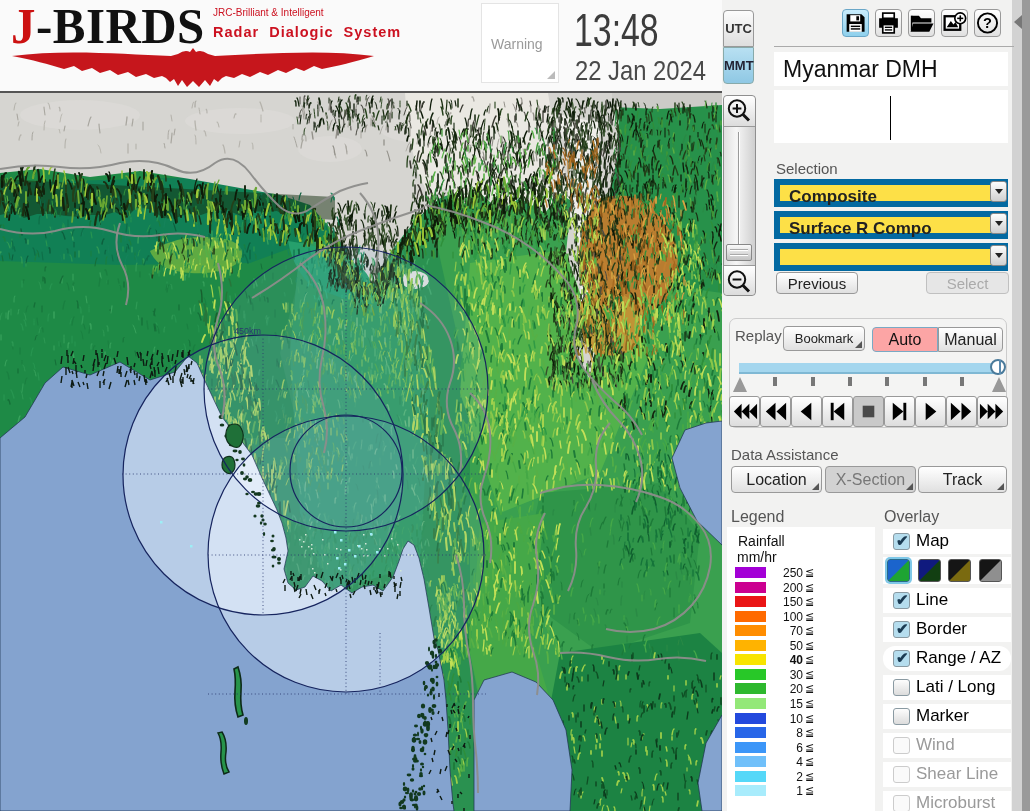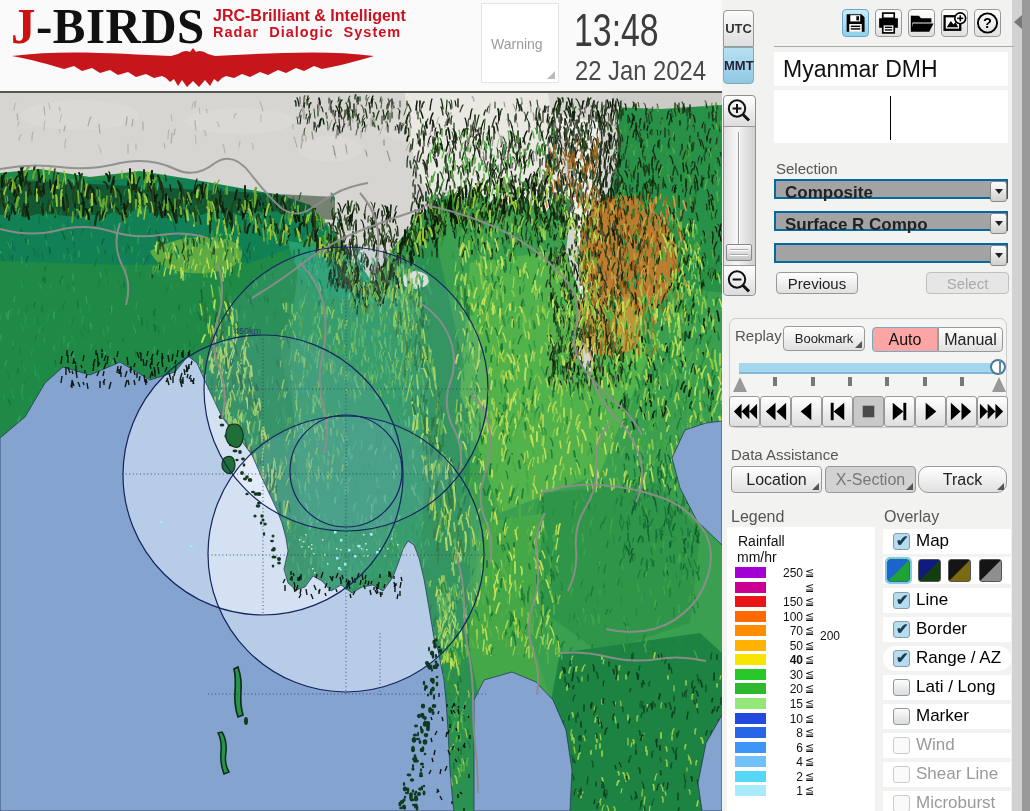--- a/index.html
+++ b/index.html
@@ -5,21 +5,21 @@
 * { margin:0; padding:0; box-sizing:border-box; }
 html,body { width:1030px; height:811px; overflow:hidden; font-family:"Liberation Sans", sans-serif; background:#f2f2f1; }
 .abs { position:absolute; }
 #header { left:0; top:0; width:762px; height:93px; background:#fafafa; border-bottom:2px solid #555; }
 #panel { left:722px; top:0; width:292px; height:811px; background:#f2f2f1; }
 #rstrip1 { left:1012px; top:0; width:10px; height:811px; background:#d2d2d2; }
 #rstrip2 { left:1022px; top:0; width:8px; height:811px; background:#9a9a9a; }
 .btn { background:linear-gradient(#ffffff,#e0e0e0); border:1px solid #999; border-radius:4px; color:#222; text-align:center; }
 .btn.pressed { background:#d2d2d2; color:#777; }
 .corner-tri { position:absolute; right:2px; bottom:2px; width:0; height:0; border-left:7px solid transparent; border-bottom:7px solid #555; }
-.ddrow { position:absolute; left:774px; width:234px; height:20px; background:#a3a3a3; border:2px solid #0369a1; }
+.ddrow { position:absolute; left:774px; width:234px; height:28px; background:#fde047; border:6px solid #0369a1; }
 .ddtxt { position:absolute; left:9px; top:2px; font-size:17px; font-weight:bold; color:#222; }
 .ddbtn { position:absolute; left:990px; width:17px; height:21px; background:linear-gradient(#fdfdfd,#d0d0d0); border:1px solid #888; border-radius:3px; }
 .ddbtn:after { content:""; position:absolute; left:3.5px; top:7px; width:0; height:0; border:4px solid transparent; border-top:5px solid #222; }
 .lbl { color:#555; font-size:15px; }
 .orow { position:absolute; left:883px; width:128px; height:25px; background:#fff; }
 .cbx { position:absolute; left:10px; top:4px; width:17px; height:17px; border:1px solid #8a9aa2; border-radius:3px; background:linear-gradient(#fdfdfd,#dcdcdc); }
 .cbx.on { background:#b5ddee; }
 .cbx.on:after { content:"\2714"; position:absolute; left:2px; top:-2px; font-size:15px; color:#1a3a52; font-weight:bold; }
 .cbx.dis { border-color:#ccc; background:#fafafa; }
 .olabel { position:absolute; left:33px; top:2px; font-size:17px; font-weight:normal; color:#000; }
@@ -28,21 +28,21 @@
 .legnum { position:absolute; font-size:12px; color:#111; width:34px; text-align:right; }
 .legle { position:absolute; left:805px; font-size:11px; color:#111; }
 .pbtn { position:absolute; top:396px; width:31px; height:31px; background:linear-gradient(#fff,#ddd); border:1px solid #999; border-radius:3px; }
 </style>
 </head>
 <body>
 
 <div id="header" class="abs">
 
   <div class="abs" style="left:11px; top:-3px; font-family:'Liberation Serif',serif; font-weight:bold; font-size:51px; letter-spacing:0.5px; transform:scale(0.96,1); transform-origin:0 0;"><span style="color:#cc1111;">J</span><span style="color:#111;">-BIRDS</span></div>
-  <div class="abs" style="left:213px; top:7px; color:#cc1120; font-weight:bold; font-size:16px; letter-spacing:0px;">JRC-Brilliant &amp; Intelligent</div>
+  <div class="abs" style="left:213px; top:7px; color:#cc1120; font-weight:normal; font-size:10px; letter-spacing:0px;">JRC-Brilliant &amp; Intelligent</div>
   <div class="abs" style="left:213px; top:24px; color:#cc1120; font-weight:bold; font-size:14.5px; letter-spacing:1px;">Radar&nbsp; Dialogic&nbsp; System</div>
 
   <svg class="abs" style="left:8px; top:46px;" width="370" height="42" viewBox="0 0 370 42">
     <path d="M4,10
       C55,3 115,8 163,10 L170,8 Q177,3 182,6 L185,2 L188,6 Q193,3 200,8 L207,10
       C255,8 315,3 366,10
       C345,16 330,20 314,23 L306,20 L296,25 L288,22 L278,27 L270,24 L260,29 L252,26 L242,31 L234,28 L226,32 L218,30
       L214,32 L210,36 L206,33 L202,40 L197,34 L191,41 L185,35 L179,41 L174,34 L170,40 L166,33 L162,36 L158,32
       L154,30 L146,32 L138,28 L128,31 L120,26 L110,29 L102,24 L92,27 L84,22 L74,25 L66,20 L56,23
       C40,18 25,14 4,10 Z" fill="#c6161c"></path>
@@ -177,32 +177,32 @@
         <path d="M4,6 L14,15 L4,24 Z M15,6 L25,15 L15,24 Z" fill="#000"></path>
       </svg></div>
 <div class="pbtn" style="left:977px;"><svg width="29" height="29" viewBox="0 0 30 30">
         <path d="M2,7 L10,15 L2,23 Z M10,7 L18,15 L10,23 Z M18,7 L26,15 L18,23 Z" fill="#000"></path>
       </svg></div>
 </div>
 
 <div class="abs lbl" style="left:731px; top:446px;">Data Assistance</div>
 <div class="btn abs" style="left:731px; top:466px; width:91px; height:27px; font-size:16px; line-height:25px;">Location<div class="corner-tri"></div></div>
 <div class="btn abs pressed" style="left:825px; top:466px; width:91px; height:27px; font-size:16px; line-height:25px;">X-Section<div class="corner-tri"></div></div>
-<div class="btn abs" style="left:918px; top:466px; width:89px; height:27px; font-size:16px; line-height:25px;border-radius:10px;">Track<div class="corner-tri"></div></div>
+<div class="btn abs" style="left:918px; top:466px; width:89px; height:27px; font-size:16px; line-height:25px;">Track<div class="corner-tri"></div></div>
 
 <div class="abs lbl" style="left:731px; top:508px; font-size:16px;">Legend</div>
 <div class="abs" style="left:727px; top:527px; width:148px; height:284px; background:#fff;"></div>
 <div class="abs" style="left:738px; top:533px; font-size:14px; color:#111;">Rainfall</div>
 <div class="abs" style="left:737px; top:549px; font-size:14px; color:#111;">mm/hr</div>
 <div id="legend">
 <div class="swl abs" style="top:567.0px; background:#a300d6;"></div>
 <div class="legnum abs" style="left:769px; top:566.0px;">250</div>
 <div class="legle abs" style="top:566.0px;">≦</div>
 <div class="swl abs" style="top:581.5px; background:#cb0090;"></div>
-<div class="legnum abs" style="left:806px; top:580.5px;margin-top:48px;">200</div>
+<div class="legnum abs" style="left:769px; top:580.5px;">200</div>
 <div class="legle abs" style="top:580.5px;">≦</div>
 <div class="swl abs" style="top:596.1px; background:#ea1515;"></div>
 <div class="legnum abs" style="left:769px; top:595.1px;">150</div>
 <div class="legle abs" style="top:595.1px;">≦</div>
 <div class="swl abs" style="top:610.6px; background:#ff6a00;"></div>
 <div class="legnum abs" style="left:769px; top:609.6px;">100</div>
 <div class="legle abs" style="top:609.6px;">≦</div>
 <div class="swl abs" style="top:625.2px; background:#ff8d00;"></div>
 <div class="legnum abs" style="left:769px; top:624.2px;">70</div>
 <div class="legle abs" style="top:624.2px;">≦</div>

